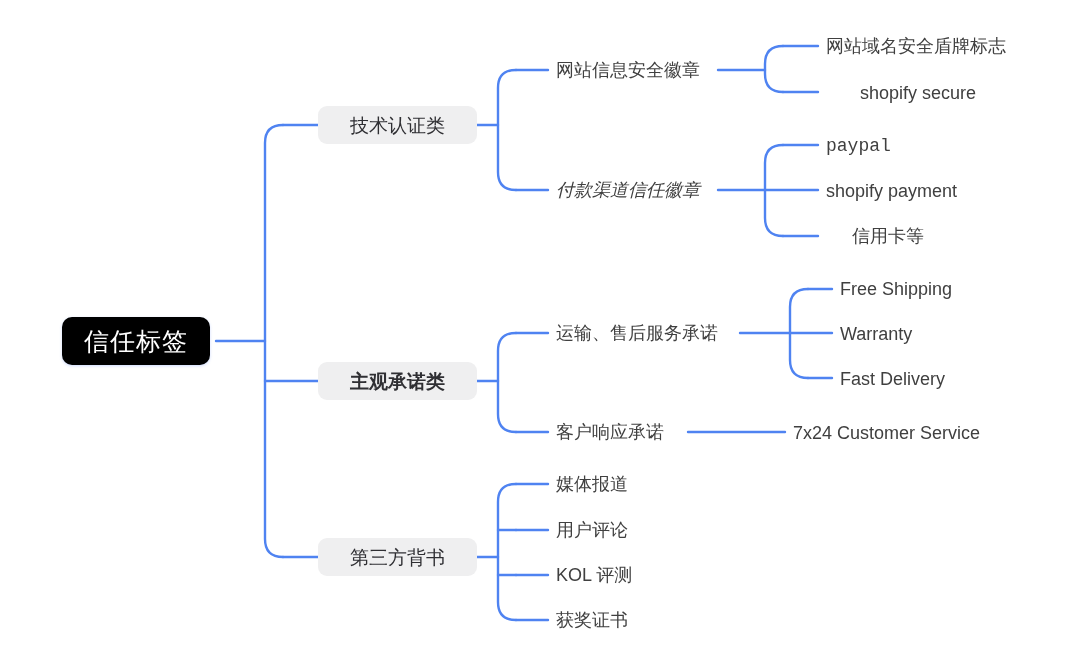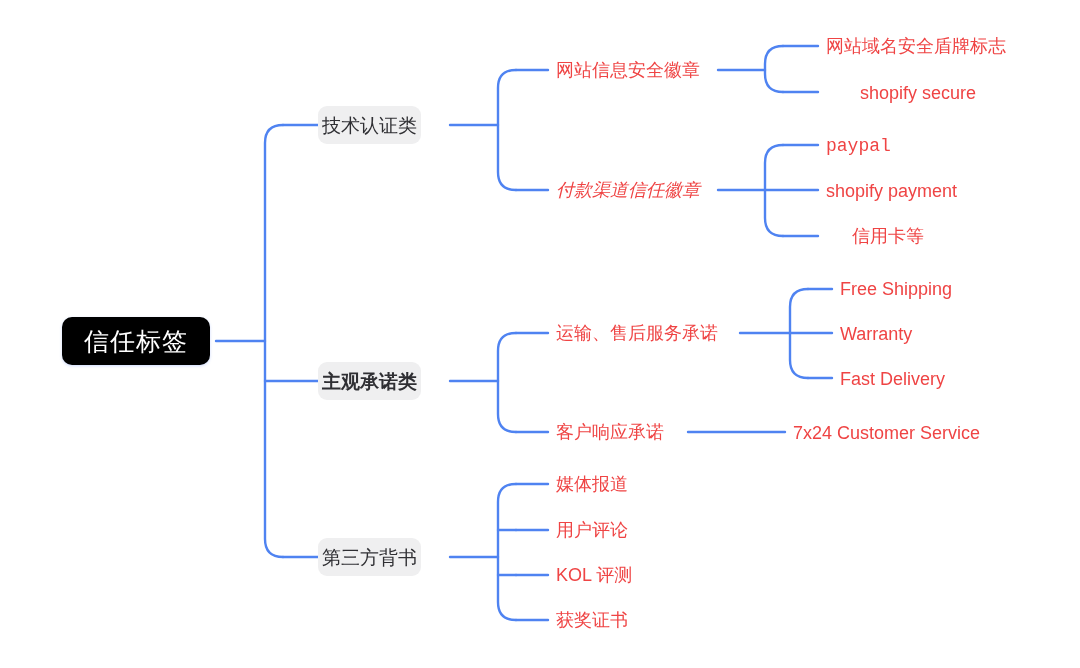--- a/index.html
+++ b/index.html
@@ -43,25 +43,25 @@
     letter-spacing: 1px;
     padding: 0 22px;
     height: 48px;
     box-shadow: 0 1px 3px rgba(60,112,247,0.25);
   }
   .node-branch {
     background: #efeff0;
     color: #2f2f33;
     border-radius: 9px;
     font-size: 19px;
-    padding: 0 4px;
+    padding: 0 32px;
     height: 38px;
   }
   .node-leaf {
-    color: #ef4444;
+    color: #404040;
     font-size: 18px;
     background: transparent;
     height: 26px;
   }
   .node-leaf.latin {
     font-size: 18px;
   }
 </style>
 </head>
 <body>

